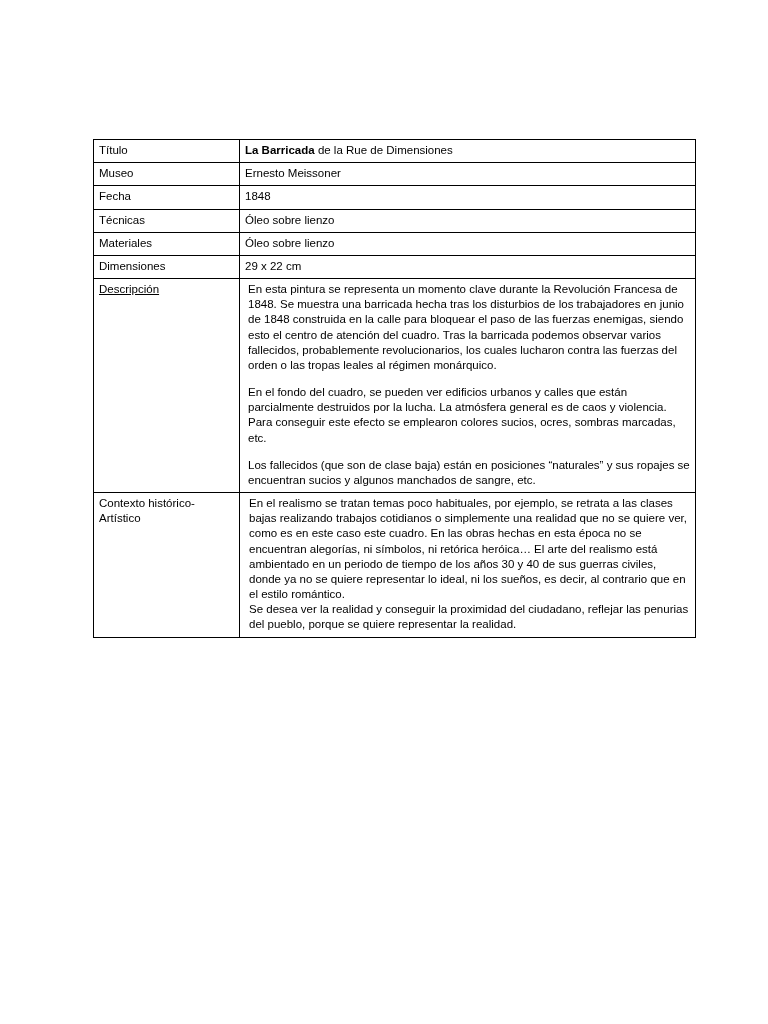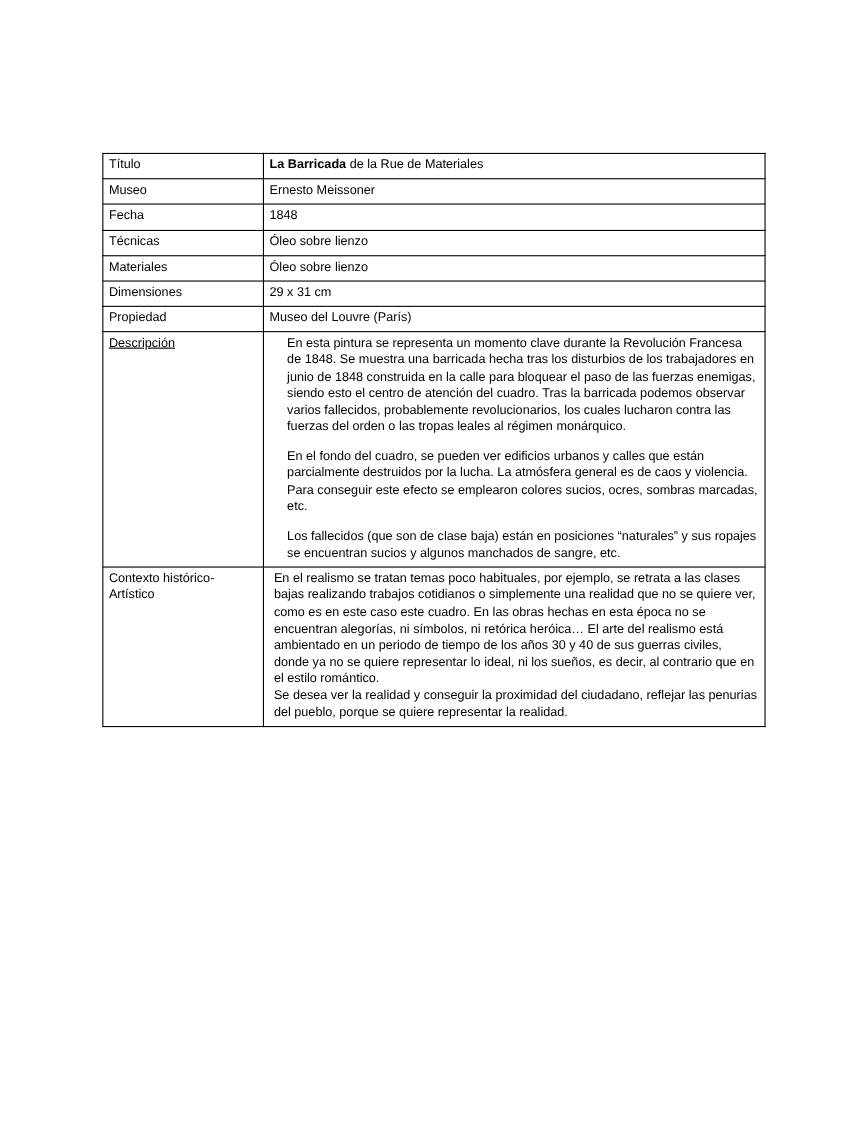--- a/index.html
+++ b/index.html
@@ -44,21 +44,21 @@
     width: 445px;
   }
   .title-strong {
     font-weight: bold;
   }
   .cell-desc {
     padding-top: 8px;
     padding-bottom: 8px;
   }
   .cell-desc p {
-    margin: 0 0 12px 16px;
+    margin: 0 0 12px 3px;
   }
   .cell-desc p:last-child {
     margin-bottom: 0;
   }
   .desc-label {
     padding-top: 3px;
     text-decoration: underline;
   }
   .ctx-label {
     padding-top: 8px;
@@ -73,45 +73,41 @@
   }
 </style>
 </head>
 <body>
 
 <div class="page">
   <table class="doc-table">
     <tbody>
       <tr>
         <td class="col-label">Título</td>
-        <td class="col-value"><span class="title-strong">La Barricada</span><span> de la Rue de Materiales</span></td>
+        <td class="col-value"><span class="title-strong">La Barricada</span><span> de la Rue de Dimensiones</span></td>
       </tr>
       <tr>
         <td class="col-label">Museo</td>
         <td class="col-value">Ernesto Meissoner</td>
       </tr>
       <tr>
         <td class="col-label">Fecha</td>
         <td class="col-value">1848</td>
       </tr>
       <tr>
         <td class="col-label">Técnicas</td>
         <td class="col-value">Óleo sobre lienzo</td>
       </tr>
       <tr>
         <td class="col-label">Materiales</td>
         <td class="col-value">Óleo sobre lienzo</td>
       </tr>
       <tr>
         <td class="col-label">Dimensiones</td>
-        <td class="col-value">29 x 31 cm</td>
-      </tr>
-      <tr>
-        <td class="col-label">Propiedad</td>
-        <td class="col-value">Museo del Louvre (París)</td>
+        <td class="col-value">29 x 22 cm</td>
       </tr>
       <tr>
         <td class="col-label desc-label">Descripción</td>
         <td class="col-value cell-desc">
           <p>En esta pintura se representa un momento clave durante la Revolución Francesa de 1848. Se muestra una barricada hecha tras los disturbios de los trabajadores en junio de 1848 construida en la calle para bloquear el paso de las fuerzas enemigas, siendo esto el centro de atención del cuadro. Tras la barricada podemos observar varios fallecidos, probablemente revolucionarios, los cuales lucharon contra las fuerzas del orden o las tropas leales al régimen monárquico.</p>
           <p>En el fondo del cuadro, se pueden ver edificios urbanos y calles que están parcialmente destruidos por la lucha. La atmósfera general es de caos y violencia. Para conseguir este efecto se emplearon colores sucios, ocres, sombras marcadas, etc.</p>
           <p>Los fallecidos (que son de clase baja) están en posiciones “naturales” y sus ropajes se encuentran sucios y algunos manchados de sangre, etc.</p>
         </td>
       </tr>
       <tr>

